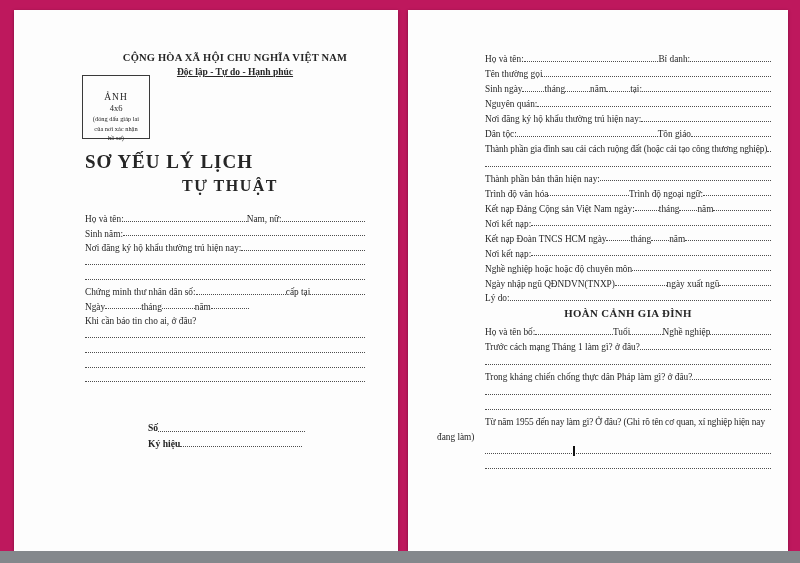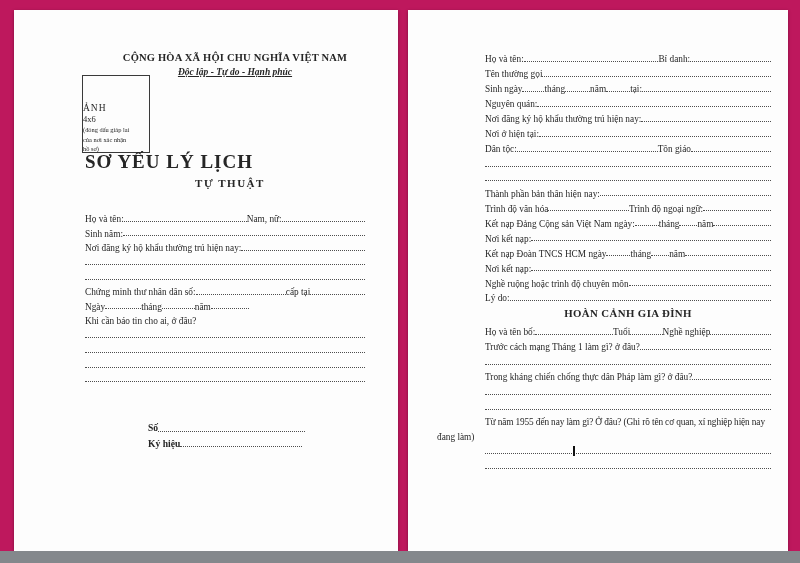--- a/index.html
+++ b/index.html
@@ -19,35 +19,35 @@
   .page{
     position:absolute;top:10px;height:541px;background:#fdfdfd;
     box-shadow:0 1px 3px rgba(0,0,0,.35);
   }
   .page-left{left:14px;width:384px;}
   .page-right{left:408px;width:380px;}
 
   
   .nat-header{position:absolute;top:42px;left:76px;width:290px;text-align:center;}
   .nh1{font-size:10.5px;font-weight:bold;letter-spacing:.2px;white-space:nowrap;}
-  .nh2{font-size:9.5px;font-weight:bold;font-style:italic;text-decoration:underline;margin-top:4px;}
+  .nh2{font-size:9.5px;font-weight:bold;text-decoration:underline;margin-top:4px;}
 
   .photo-box{
-    position:absolute;top:65px;left:68px;width:68px;height:78px;
+    position:absolute;top:65px;left:68px;width:68px;height:64px;
     border:1px solid #3a3a3a;box-sizing:border-box;
-    text-align:left;padding-top:27px;background:#fdfdfd;
+    text-align:center;padding-top:16px;background:#fdfdfd;
   }
   .pb-l1{font-size:9.5px;letter-spacing:1px;}
   .pb-l2{font-size:8.5px;margin-top:1px;}
   .pb-small{font-size:6.4px;line-height:7.6px;margin-top:2px;}
 
   .doc-title{position:absolute;top:141px;left:71px;width:290px;text-align:left;
     font-size:19px;font-weight:bold;letter-spacing:1px;white-space:nowrap;}
   .doc-subtitle{position:absolute;top:167px;left:71px;width:290px;text-align:center;
-    font-size:11px;font-weight:bold;letter-spacing:1.5px;}
+    font-size:16px;font-weight:bold;letter-spacing:1.5px;}
 
   
   .form-lines{position:absolute;font-size:9.3px;}
   .page-left .form-lines{top:200px;left:71px;width:280px;}
   .page-right .form-lines{top:40px;left:29px;width:334px;}
 
   .line{display:flex;align-items:flex-end;white-space:nowrap;overflow:hidden;}
   .page-left .line{height:14.6px;}
   .page-right .line{height:14.95px;padding-left:48px;}
   .page-right .line.noindent{padding-left:0;}
@@ -179,30 +179,27 @@
         </div>
         <div class="line">
           <span class="lbl">Nguyên quán:</span>
           <span class="dots grow" style="flex-grow: 1;"></span>
         </div>
         <div class="line">
           <span class="lbl">Nơi đăng ký hộ khẩu thường trú hiện nay:</span>
           <span class="dots grow" style="flex-grow: 1;"></span>
         </div>
         <div class="line">
-          <span class="lbl">Nơi ở hiện tại:</span>
-          <span class="dots grow" style="flex-grow: 1;"></span>
-        </div>
-        <div class="line">
           <span class="lbl">Dân tộc:</span>
           <span class="dots grow" style="flex-grow: 1.8;"></span>
           <span class="lbl">Tôn giáo</span>
           <span class="dots grow" style="flex-grow: 1;"></span>
         </div>
         <div class="line tight">
+          <span class="lbl">Thành phần gia đình sau cải cách ruộng đất (hoặc cải tạo công thương nghiệp)</span>
           <span class="dots grow" style="flex-grow: 1;"></span>
         </div>
         <div class="line">
           <span class="dots grow" style="flex-grow: 1;"></span>
         </div>
         <div class="line">
           <span class="lbl">Thành phần bản thân hiện nay:</span>
           <span class="dots grow" style="flex-grow: 1;"></span>
         </div>
         <div class="line">
@@ -229,21 +226,27 @@
           <span class="lbl">tháng</span>
           <span class="dots" style="width: 18px;"></span>
           <span class="lbl">năm</span>
           <span class="dots grow" style="flex-grow: 1;"></span>
         </div>
         <div class="line">
           <span class="lbl">Nơi kết nạp:</span>
           <span class="dots grow" style="flex-grow: 1;"></span>
         </div>
         <div class="line">
-          <span class="lbl">Nghề ruộng hoặc trình độ chuyên môn</span>
+          <span class="lbl">Nghề nghiệp hoặc hoặc độ chuyên môn</span>
+          <span class="dots grow" style="flex-grow: 1;"></span>
+        </div>
+        <div class="line">
+          <span class="lbl">Ngày nhập ngũ QĐNDVN(TNXP)</span>
+          <span class="dots grow" style="flex-grow: 1;"></span>
+          <span class="lbl">ngày xuất ngũ</span>
           <span class="dots grow" style="flex-grow: 1;"></span>
         </div>
         <div class="line">
           <span class="lbl">Lý do:</span>
           <span class="dots grow" style="flex-grow: 1;"></span>
         </div>
         <div class="line heading">
           <span class="lbl">HOÀN CẢNH GIA ĐÌNH</span>
         </div>
         <div class="line">

